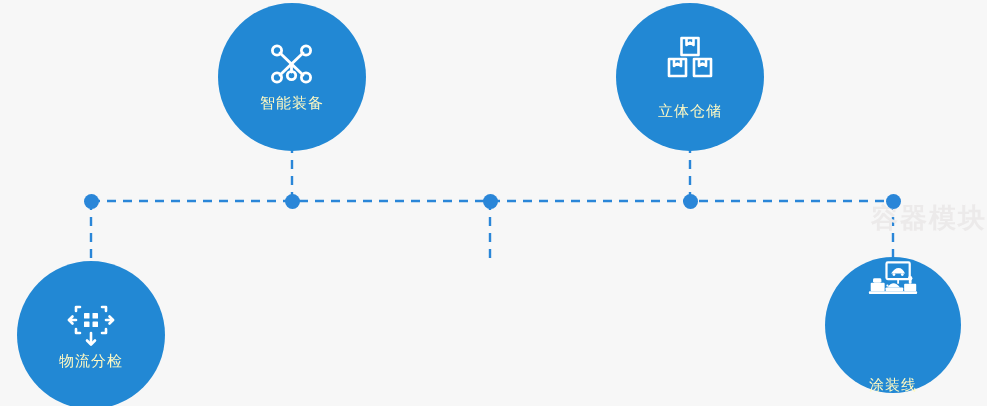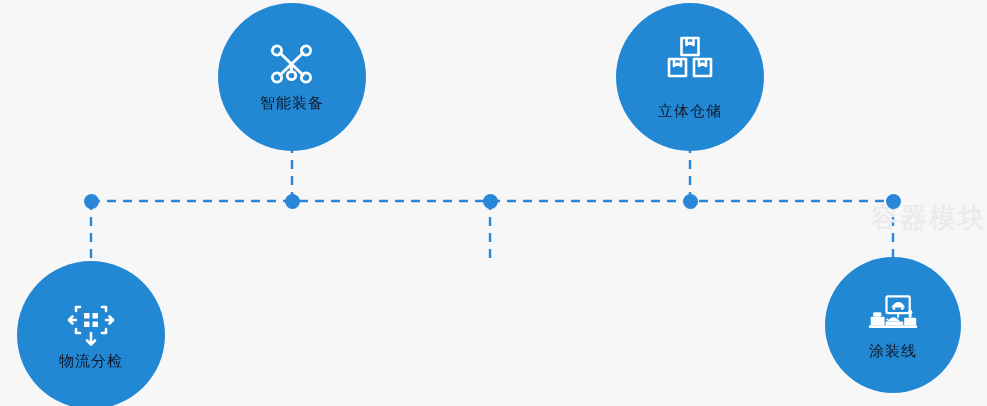--- a/index.html
+++ b/index.html
@@ -40,21 +40,21 @@
     align-items:center;
     justify-content:center;
   }
   .node-icon {
     width:52px; height:46px;
     display:flex; align-items:center; justify-content:center;
     margin-bottom:6px;
   }
   .node-icon svg { display:block; }
   .node-label {
-    color:#0f172a;
+    color:#fef9c3;
     font-size:15px;
     letter-spacing:1px;
     line-height:1.1;
     white-space:nowrap;
     text-align:center;
   }
   .dot {
     position:absolute;
     width:15px; height:15px;
     border-radius:50%;
@@ -133,21 +133,21 @@
           <rect x="4" y="25" width="17" height="17"></rect>
           <path d="M9 25 L9 32 L12.5 29.5 L16 32 L16 25"></path>
           <rect x="29" y="25" width="17" height="17"></rect>
           <path d="M34 25 L34 32 L37.5 29.5 L41 32 L41 25"></path>
         </g>
       </svg>
     </span>
     <span class="node-label">立体仓储</span>
   </div>
 
-  <div class="node-circle" style="left:825px; top:257px; width:136px; height:136px;">
+  <div class="node-circle" style="left:825px; top:257px; width:136px; height:136px;justify-content:space-between;">
     <span class="node-icon">
       <svg width="56" height="44" viewBox="0 0 56 44">
         <g fill="#ffffff">
           <rect x="2" y="34" width="52" height="3" rx="1"></rect>
           <rect x="4" y="25" width="15" height="9" rx="1"></rect>
           <rect x="6.5" y="20" width="9" height="5" rx="1.6"></rect>
           <rect x="40" y="26" width="13" height="8" rx="1"></rect>
           <rect x="45" y="21" width="3" height="5" rx="1"></rect>
           <circle cx="46.5" cy="20" r="2.4"></circle>
           <rect x="20" y="30" width="19" height="4" rx="1"></rect>

